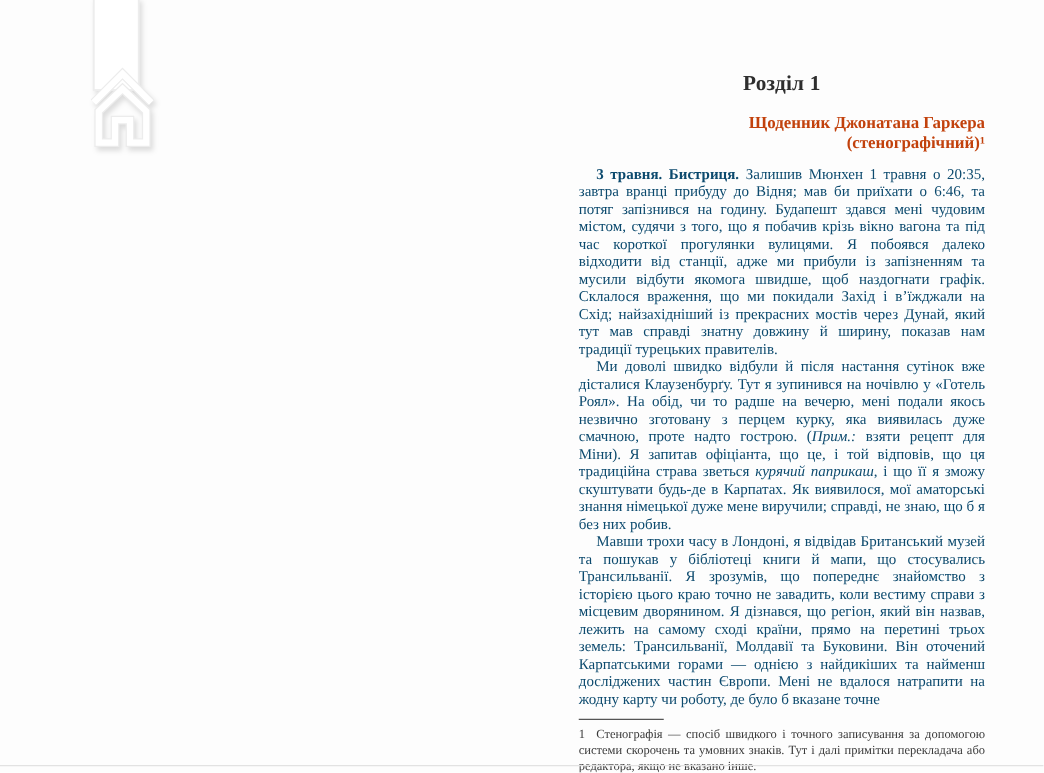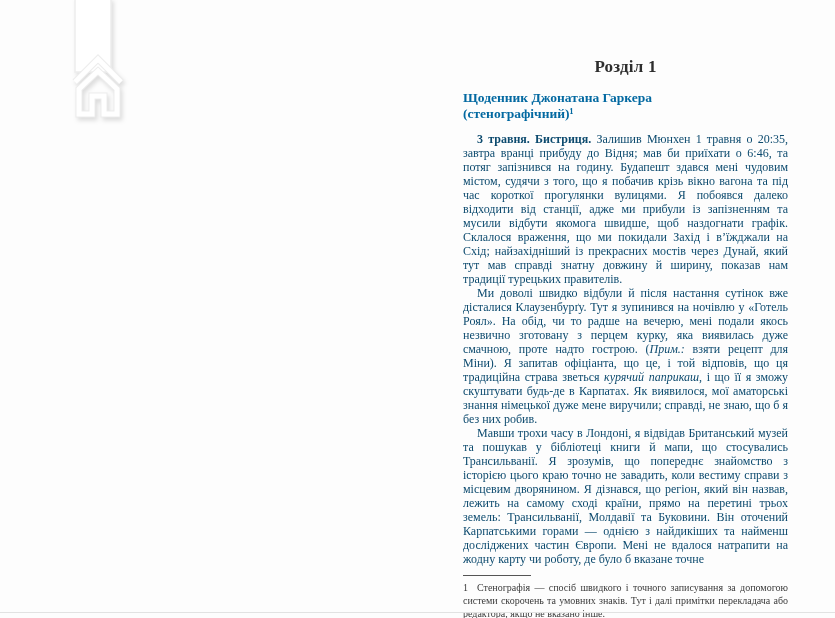--- a/index.html
+++ b/index.html
@@ -37,22 +37,22 @@
     font-weight: bold;
     text-align: center;
     color: #2e2e2e;
     letter-spacing: 0.2px;
   }
   .section-title {
     margin: 13px 0 0 0;
     font-size: 13.5px;
     line-height: 16px;
     font-weight: bold;
-    text-align: left;
-    color: #0369a1;
+    text-align: right;
+    color: #c2410c;
   }
   .body-text { margin-top: 10px; }
   .body-par {
     margin: 0;
     font-size: 12px;
     line-height: 14px;
     text-align: justify;
     text-indent: 14px;
     color: #0c4a6e;
   }

